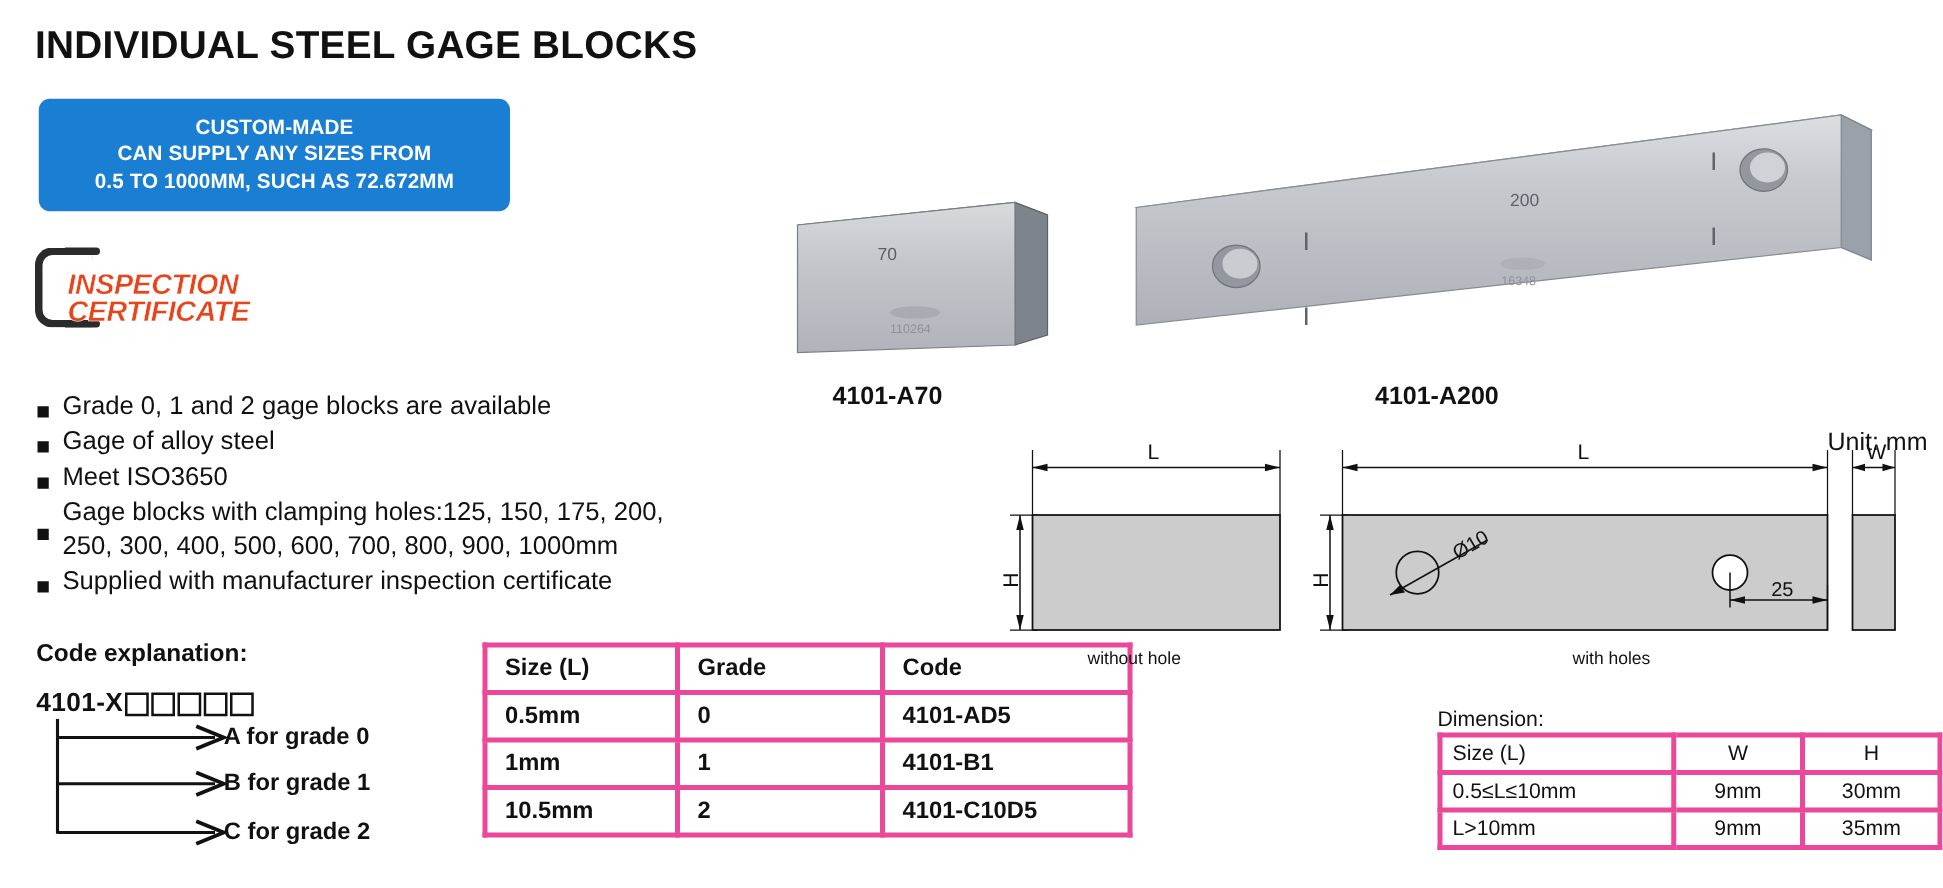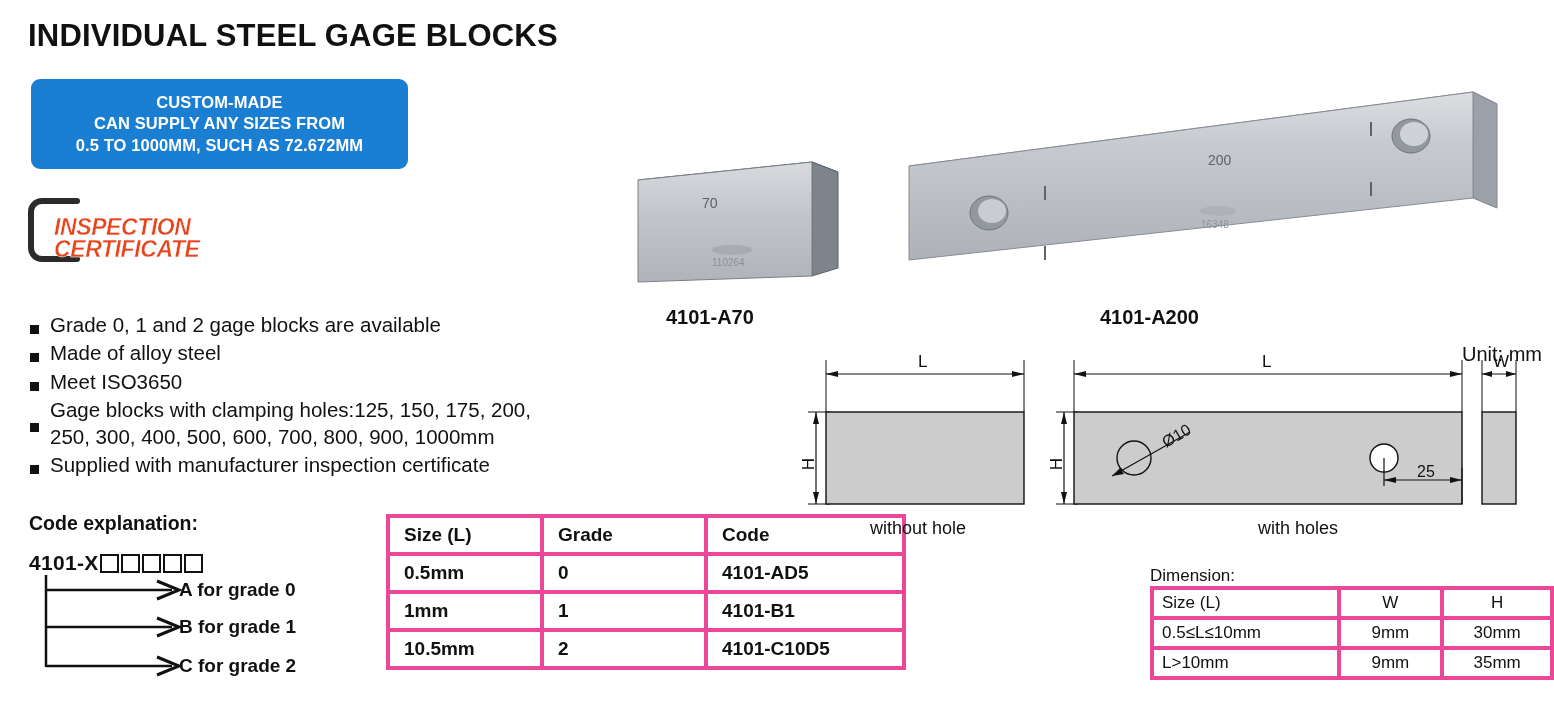--- a/index.html
+++ b/index.html
@@ -130,21 +130,21 @@
   }
   #caption-small{left:666px;top:306px;}
   #caption-large{left:1100px;top:306px;}
 
   
   #drawings{position:absolute;left:800px;top:340px;width:754px;height:210px;}
   #unit-label{
     position:absolute;right:12px;top:3px;font-size:20px;
   }
   .draw-caption{
-    position:absolute;font-size:18px;
+    position:absolute;font-size:14px;
   }
   #caption-without{left:870px;top:518px;}
   #caption-with{left:1258px;top:518px;}
 </style>
 </head>
 <body>
 
 <div class="page">
 
   <div id="page-title">INDIVIDUAL STEEL GAGE BLOCKS</div>
@@ -163,21 +163,21 @@
     </div>
   </div>
 
   <div id="feature-list">
       <div class="feat">
         <span class="bullet"></span>
         <span class="feat-text">Grade 0, 1 and 2 gage blocks are available</span>
       </div>
       <div class="feat">
         <span class="bullet"></span>
-        <span class="feat-text">Made of alloy steel</span>
+        <span class="feat-text">Gage of alloy steel</span>
       </div>
       <div class="feat">
         <span class="bullet"></span>
         <span class="feat-text">Meet ISO3650</span>
       </div>
       <div class="feat">
         <span class="bullet"></span>
         <span class="feat-text">Gage blocks with clamping holes:125, 150, 175, 200,
 250, 300, 400, 500, 600, 700, 800, 900, 1000mm</span>
       </div>

